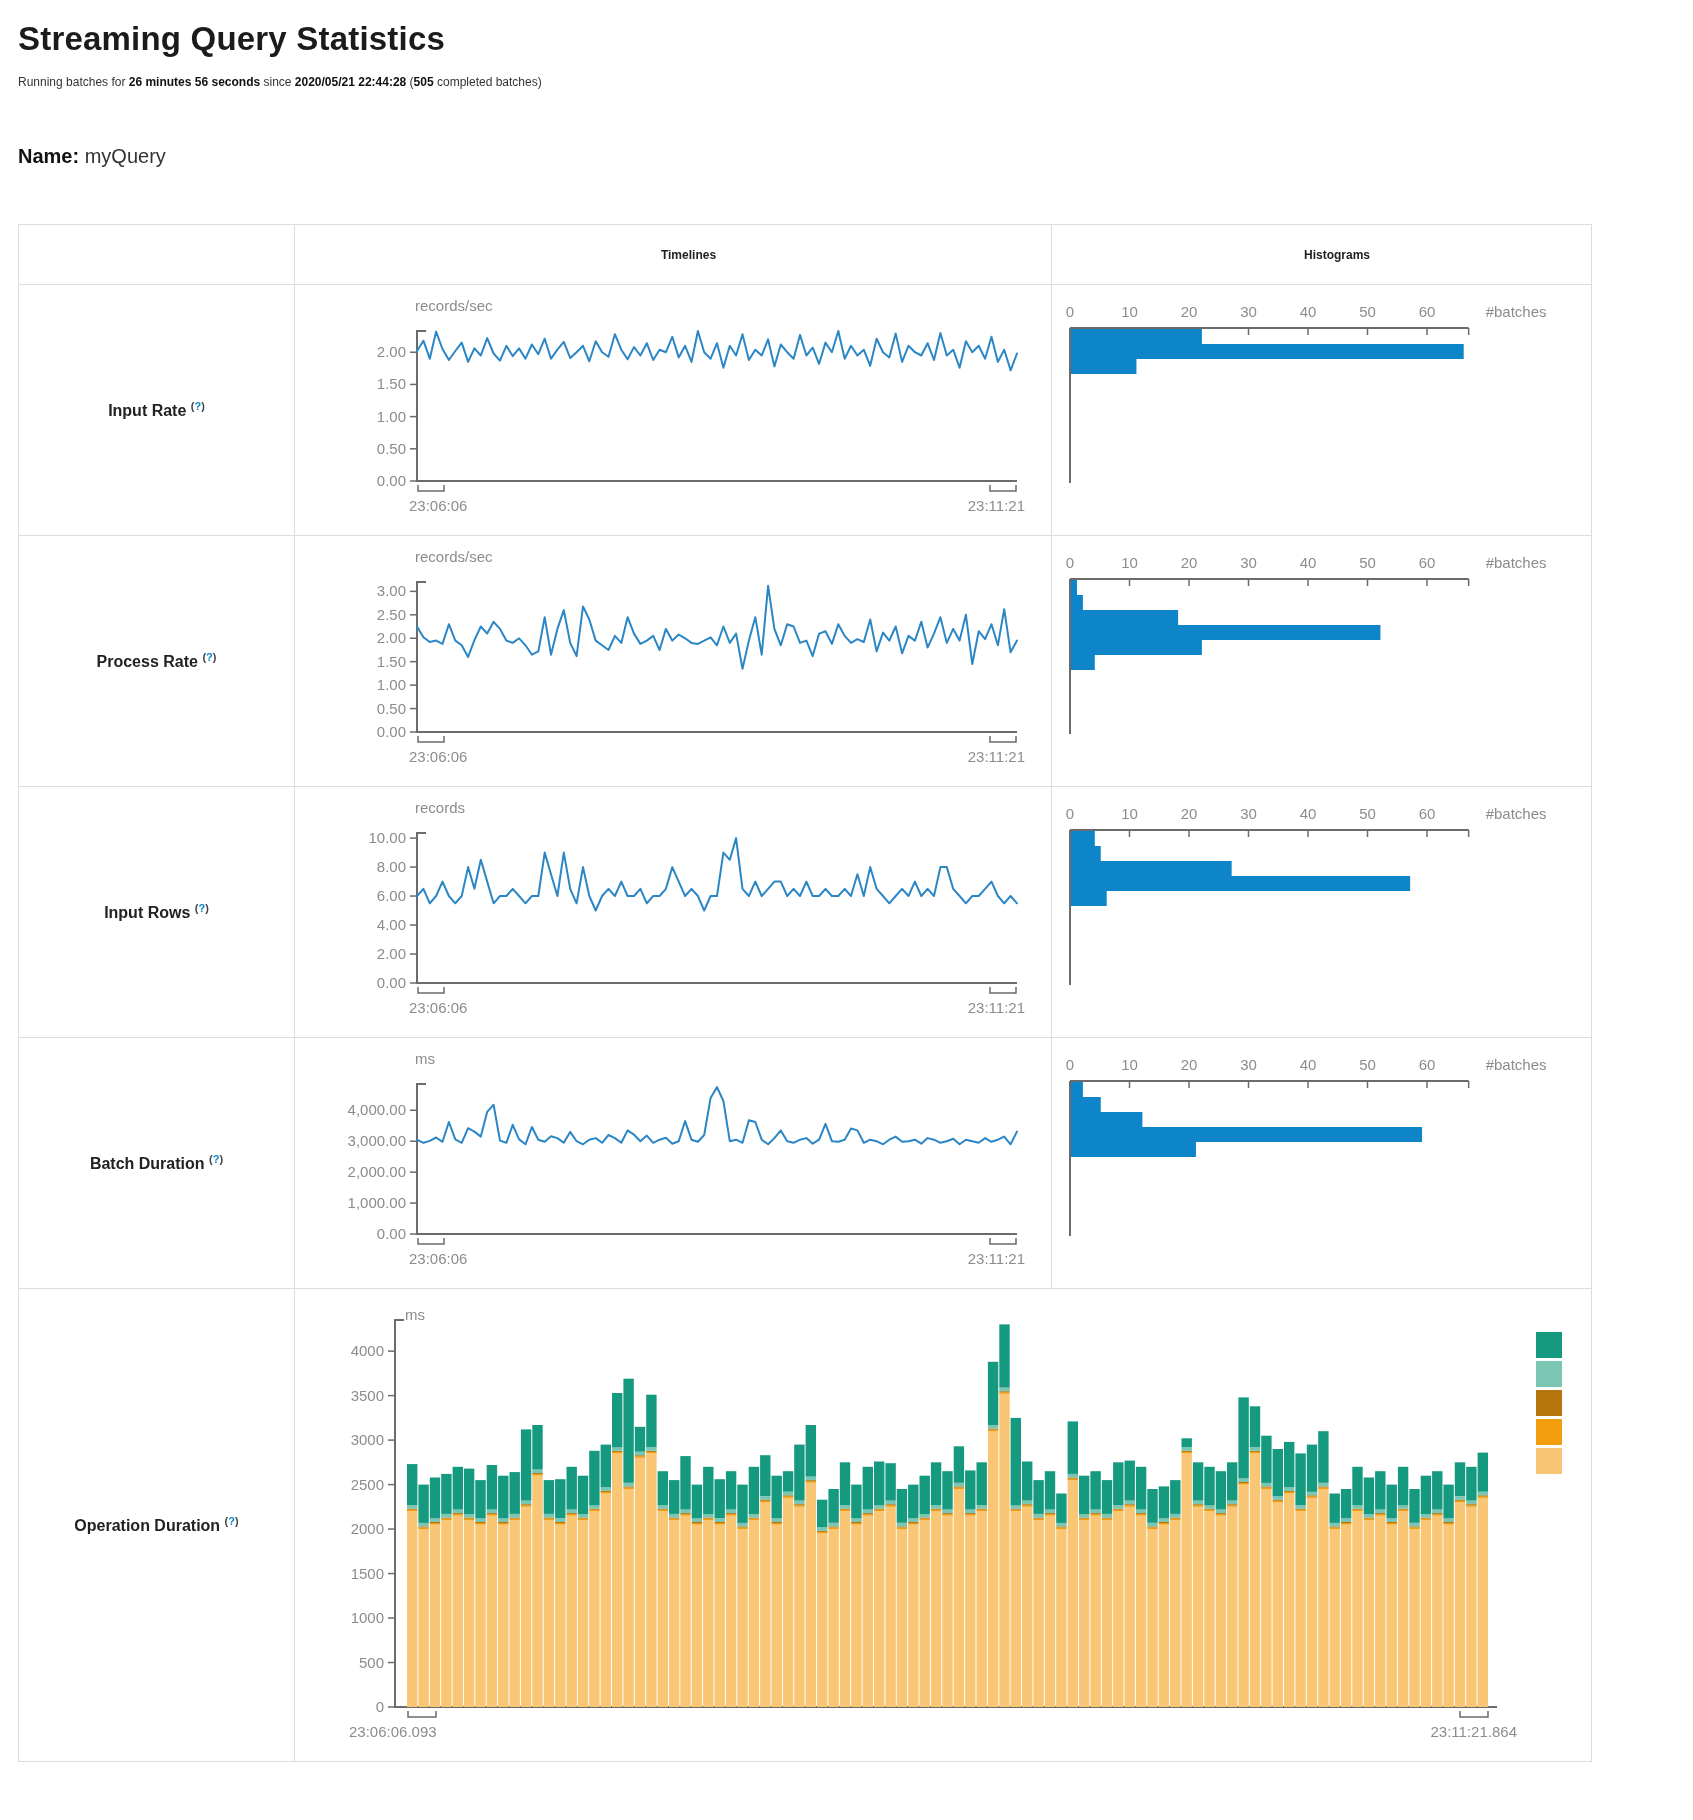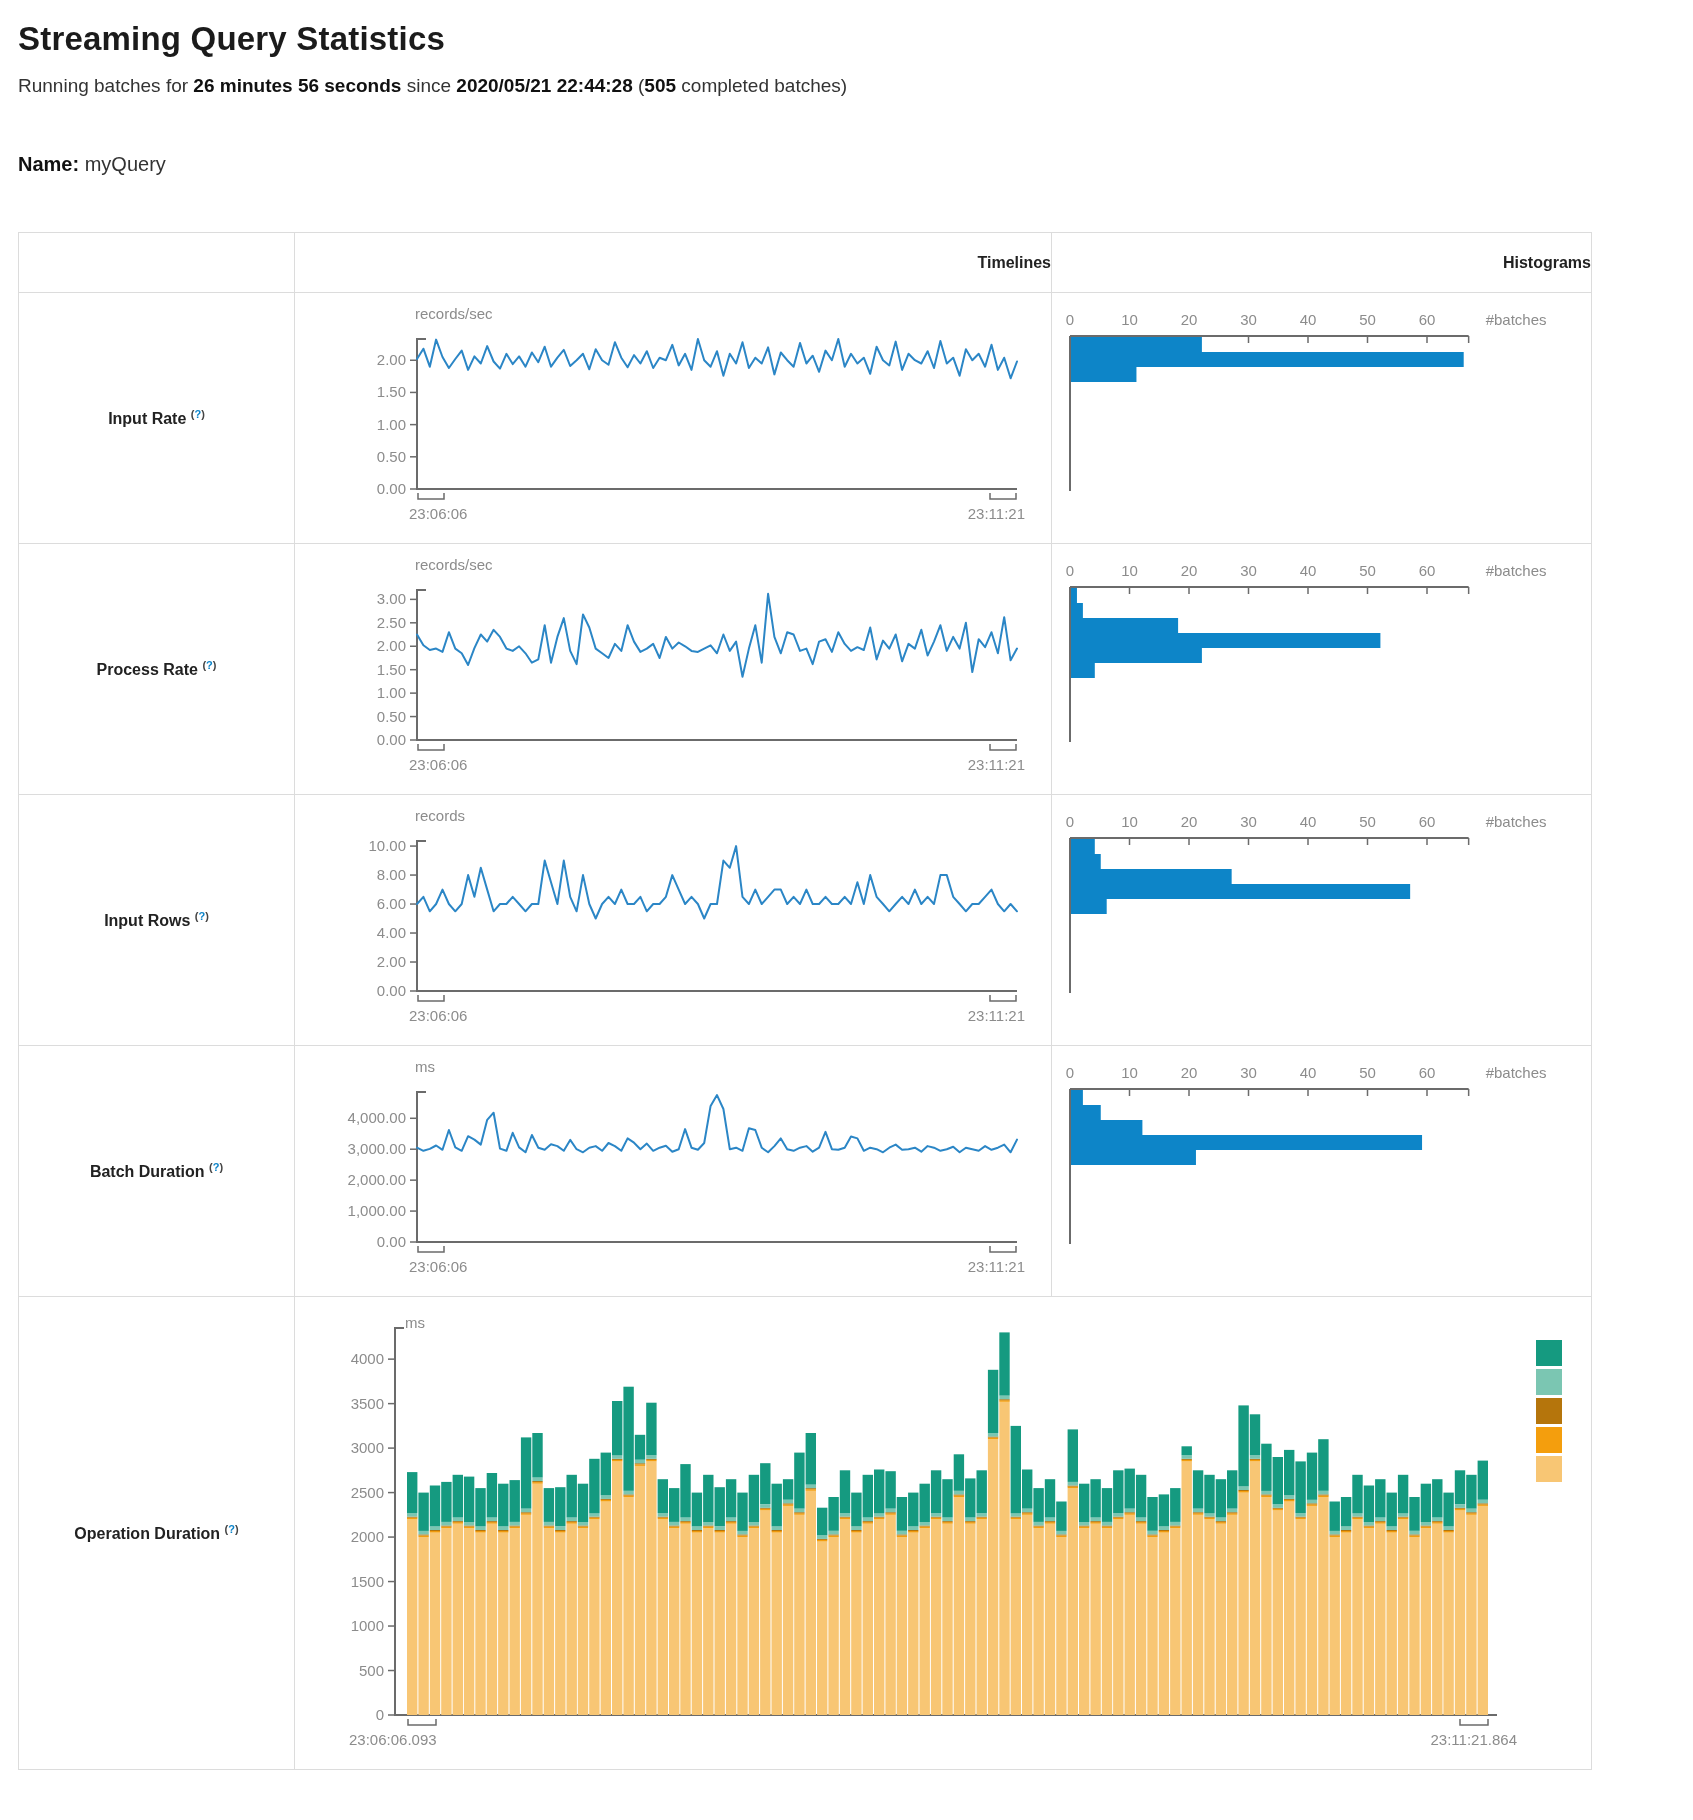--- a/index.html
+++ b/index.html
@@ -12,21 +12,21 @@
   }
   h1[data-name="page-title"] {
     font-size: 33px;
     font-weight: bold;
     color: #1b1b1b;
     letter-spacing: 0.2px;
     margin: 2px 0 0 0;
   }
   .subtitle {
     margin-top: 17px;
-    font-size: 19px;
+    font-size: 12px;
     color: #333;
   }
   .subtitle b { color: #111; }
   .meta {
     margin-top: 53px;
     font-size: 20px;
     line-height: 28px;
     color: #333;
   }
   .meta b { color: #111; }
@@ -39,22 +39,22 @@
   table.stats th, table.stats td {
     border: 1px solid #dcdcdc;
     padding: 0;
     vertical-align: middle;
   }
   col.c1 { width: 276px; }
   col.c2 { width: 757px; }
   col.c3 { width: 540px; }
   tr.head-row th {
     height: 60px;
-    text-align: right;
-    font-size: 16px;
+    text-align: center;
+    font-size: 12px;
     font-weight: bold;
     color: #222;
     padding-left: 31px;
     background: #fff;
   }
   td.rowlabel {
     font-size: 16px;
     font-weight: bold;
     color: #222;
     padding-left: 16px;

